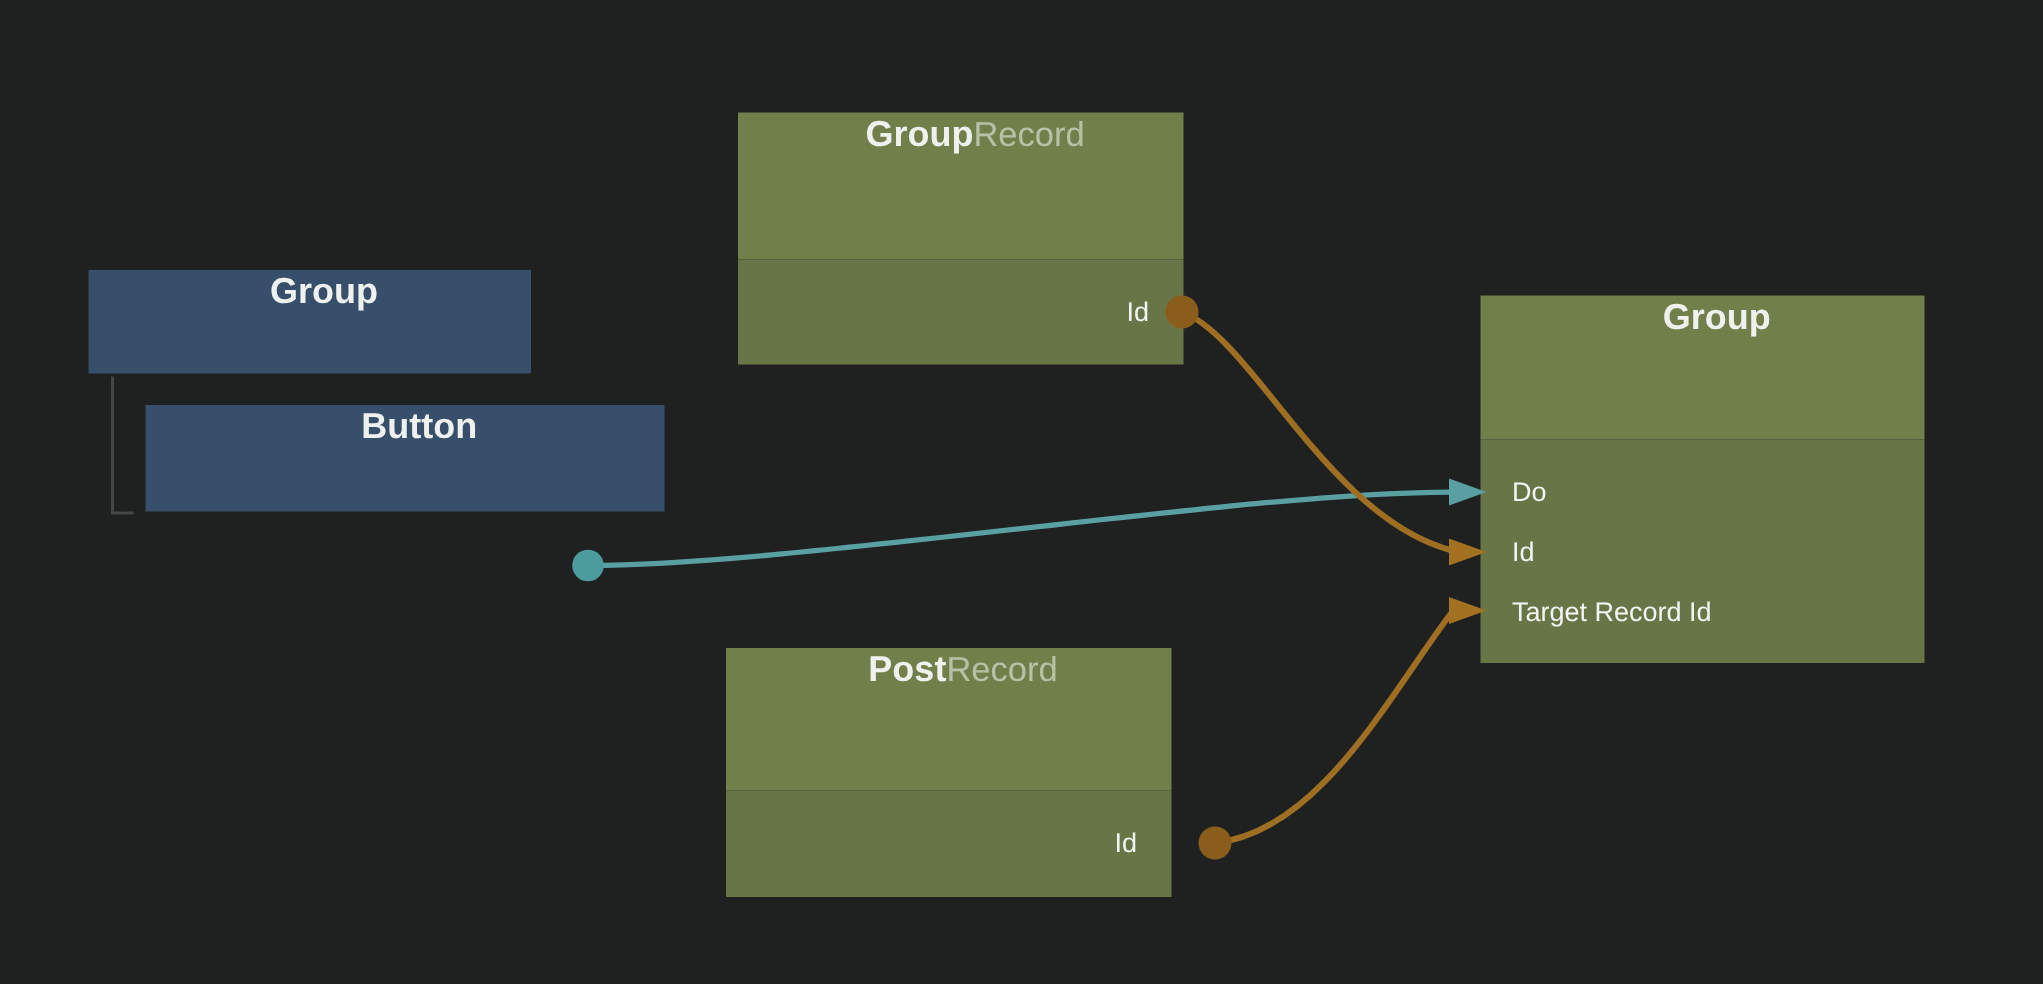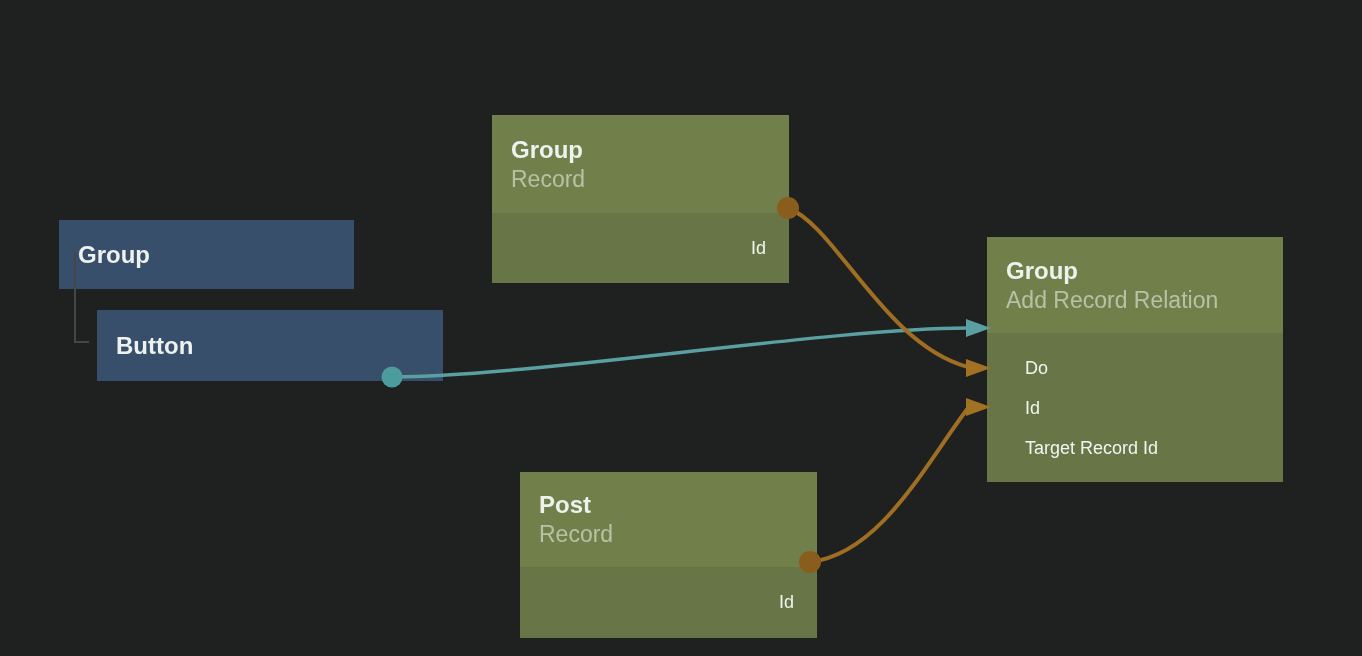--- a/index.html
+++ b/index.html
@@ -4,43 +4,43 @@
 <style>
   html,body{margin:0;padding:0;background:#141515;}
   .canvas{
     position:relative;
     width:1362px;height:656px;
     background:var(--background,#1F2020);
     overflow:hidden;
     font-family:"Liberation Sans","DejaVu Sans",sans-serif;
   }
   .node{position:absolute;}
-  .hdr{display:flex;flex-direction:column;justify-content:center;padding-left:19px;box-sizing:border-box;margin-top:40px;}
+  .hdr{display:flex;flex-direction:row;justify-content:center;padding-left:19px;box-sizing:border-box;}
   .title{font-size:24px;font-weight:600;color:var(--title_text,#EEF1EE);line-height:30px;}
-  .subtitle{font-size:23px;font-weight:400;color:var(--subtitle_text,rgba(255,255,255,.5));line-height:29px;}
+  .subtitle{font-size:23px;font-weight:400;color:var(--subtitle_text,rgba(255,255,255,.5));line-height:29px;text-align:center;}
   .blue-h{background:var(--node_blue_header,#374F6A);}
   .blue-b{background:var(--node_blue_body,#2F4861);}
   .green-h{background:var(--node_green_header,#71804A);}
   .green-b{background:var(--node_green_body,#687647);}
   .out-row{display:flex;align-items:center;justify-content:flex-end;padding-right:23px;box-sizing:border-box;}
   .port-label{font-size:18px;color:var(--port_text,#F2F4F1);}
   .in-rows{padding-top:15px;box-sizing:border-box;}
-  .in-row{height:40px;display:flex;align-items:center;padding-left:38px;box-sizing:border-box;}
+  .in-row{height:40px;display:flex;align-items:center;padding-left:21px;box-sizing:border-box;}
   .wires{position:absolute;left:0;top:0;pointer-events:none;}
 
   
   #n-group{left:59px;top:180px;width:295px;height:69px;}
   #n-group .hdr{height:69px;}
   #n-button{left:97px;top:270px;width:346px;}
   #n-button .hdr{height:71px;}
   #n-button .body{height:71px;}
   #n-group-record{left:492px;top:75px;width:297px;}
   #n-group-record .hdr{height:98px;}
   #n-group-record .body{height:70px;}
-  #n-post-record{left:520px;top:432px;width:297px;}
+  #n-post-record{left:484px;top:432px;width:297px;}
   #n-post-record .hdr{height:95px;}
   #n-post-record .body{height:71px;}
   #n-add-relation{left:987px;top:197px;width:296px;}
   #n-add-relation .hdr{height:96px;}
   #n-add-relation .body{height:149px;}
 </style>
 </head>
 <body>
 
 <div class="canvas">
@@ -73,21 +73,20 @@
       <div class="subtitle">Record</div>
     </div>
     <div class="body green-b out-row">
       <span class="port-label">Id</span>
     </div>
   </div>
 
   <div class="node" id="n-add-relation">
     <div class="hdr green-h">
       <div class="title">Group</div>
-      <div class="subtitle">Add Record Relation</div>
     </div>
     <div class="body green-b in-rows">
       <div class="in-row">
         <span class="port-label">Do</span>
       </div>
       <div class="in-row">
         <span class="port-label">Id</span>
       </div>
       <div class="in-row">
         <span class="port-label">Target Record Id</span>

